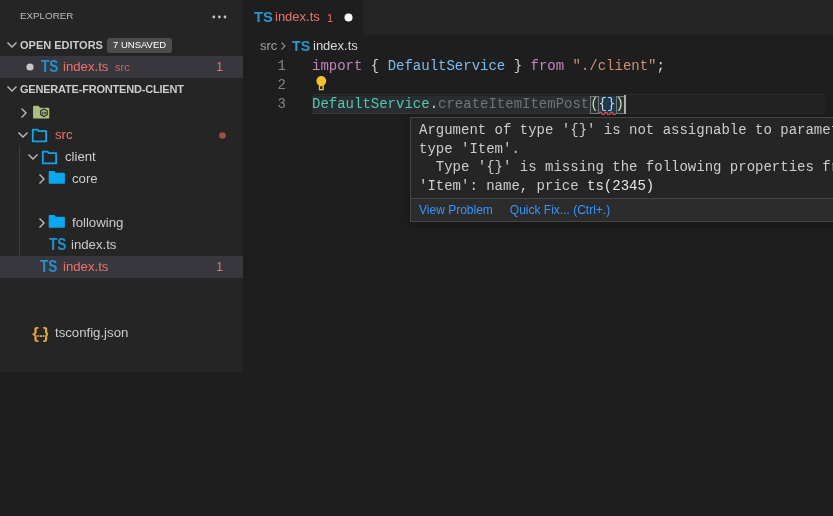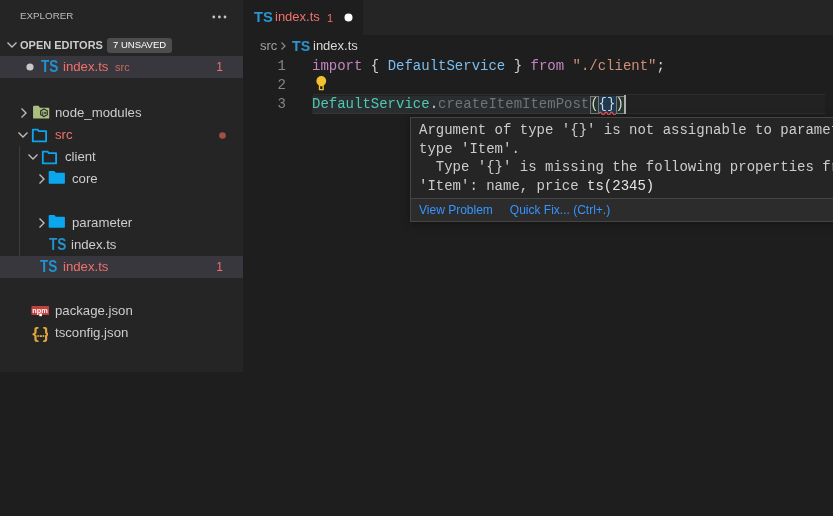--- a/index.html
+++ b/index.html
@@ -50,33 +50,38 @@
   <div class="row rowsel" style="top:56px">
     <svg class="abs" style="left:26px;top:7px" width="8" height="8">
           <circle cx="4" cy="4" r="3.6" fill="#c8c8c8"></circle>
         </svg>
     <span class="lbl" style="left:41px;color:#2191d0;font-weight:bold;font-size:16px;transform:scaleX(0.85);transform-origin:0 50%">TS</span>
     <span class="lbl err" style="left:63px">index.ts</span>
     <span class="lbl" style="left:115px;font-size:11px;color:#c56b62">src</span>
     <span class="badge1">1</span>
   </div>
 
+  <div class="row sect" style="top:78px">
+    <svg class="chev" style="left:4px" viewBox="0 0 16 16">
+          <polyline points="3.5,5.5 8,10 12.5,5.5" fill="none" stroke="#bcbcbc" stroke-width="1.4"></polyline>
+        </svg>
+    <span class="lbl" style="left:20px;letter-spacing:-.2px">GENERATE-FRONTEND-CLIENT</span>
+  </div>
 
   <div class="abs" style="left:19px;top:146px;width:1px;height:132px;background:#3c3c3c"></div>
 
   <div class="row" style="top:102px">
     <svg class="chev" style="left:16px" viewBox="0 0 16 16">
           <polyline points="5.5,3.5 10,8 5.5,12.5" fill="none" stroke="#bcbcbc" stroke-width="1.4"></polyline>
         </svg>
     <svg class="ficon" style="left:32px;top:1.5px;width:18px;height:16px" viewBox="0 0 17 15" preserveAspectRatio="none">
           <path d="M1 2.6 q0-.9.9-.9 h4.3 l1.3 1.7 h8 q.8 0 .8.8 v8.7 q0 .8-.8.8 h-13.6 q-.9 0-.9-.8 z" fill="#a9c080"></path>
           <path d="M11.3 4.6 14.4 6.4 14.4 10 11.3 11.8 8.2 10 8.2 6.4 Z" fill="none" stroke="#2b2b22" stroke-width="1.1"></path>
           <path d="M10.2 7.1 v3.4 M12.4 7.4 v2 m-1.1 -1 h2.2" stroke="#2b2b22" stroke-width=".9" fill="none"></path>
         </svg>
-    <span class="lbl" style="left:55px">node_modules</span>
   </div>
 
   <div class="row" style="top:124px">
     <svg class="chev" style="left:15px" viewBox="0 0 16 16">
           <polyline points="3.5,5.5 8,10 12.5,5.5" fill="none" stroke="#bcbcbc" stroke-width="1.4"></polyline>
         </svg>
     <svg class="ficon" style="left:31px;width:16px;height:16px" viewBox="0 0 16 16">
           <path d="M1.8 2.6 h4.8 l1.3 1.6 h7.2 v10.2 h-13.3 z" fill="none" stroke="#0ba7ee" stroke-width="1.8" stroke-linejoin="round"></path>
         </svg>
     <span class="lbl err" style="left:55px">src</span>
@@ -106,43 +111,35 @@
   </div>
 
 
   <div class="row" style="top:212px">
     <svg class="chev" style="left:34px" viewBox="0 0 16 16">
           <polyline points="5.5,3.5 10,8 5.5,12.5" fill="none" stroke="#bcbcbc" stroke-width="1.4"></polyline>
         </svg>
     <svg class="ficon" style="left:48px;top:2px;width:17px;height:15px" viewBox="0 0 17 15">
           <path d="M0.7 1.9 q0-.8.8-.8 h4.9 l1.4 1.7 h8.3 q.8 0 .8.8 v9.3 q0 .8-.8.8 h-14.6 q-.8 0-.8-.8 z" fill="#0ba7ee"></path>
         </svg>
-    <span class="lbl" style="left:72px">parameter</span>
+    <span class="lbl" style="left:72px">following</span>
   </div>
 
   <div class="row" style="top:234px">
     <span class="lbl" style="left:49px;color:#2191d0;font-weight:bold;font-size:16px;transform:scaleX(0.85);transform-origin:0 50%">TS</span>
     <span class="lbl" style="left:71px">index.ts</span>
   </div>
 
   <div class="row rowsel" style="top:256px">
     <span class="lbl" style="left:40px;color:#2191d0;font-weight:bold;font-size:16px;transform:scaleX(0.85);transform-origin:0 50%">TS</span>
     <span class="lbl err" style="left:63px">index.ts</span>
     <span class="badge1">1</span>
   </div>
 
 
-  <div class="row" style="top:300px">
-    <svg class="ficon" style="left:31px;width:18px;height:16px" viewBox="0 0 18 16">
-          <rect x="0.4" y="3" width="17.8" height="9" rx="1" fill="#c4403e"></rect>
-          <text x="9" y="10.4" font-size="7" font-weight="bold" fill="#ffffff" text-anchor="middle" font-family="Liberation Sans" textLength="15.5" lengthAdjust="spacingAndGlyphs">npm</text>
-          <rect x="8.3" y="10.6" width="2.6" height="2.6" fill="#ffffff"></rect>
-        </svg>
-    <span class="lbl" style="left:55px">package.json</span>
-  </div>
 
   <div class="row" style="top:322px">
     <svg class="ficon" style="left:31px;width:17px;height:17px" viewBox="0 0 17 17">
           <text x="1.2" y="13.8" font-size="17" font-weight="bold" fill="#e2a43c" font-family="Liberation Sans">{</text>
           <text x="11.8" y="13.8" font-size="17" font-weight="bold" fill="#e2a43c" font-family="Liberation Sans">}</text>
           <circle cx="7.2" cy="11" r=".95" fill="#e2a43c"></circle>
           <rect x="8.7" y="10.2" width="2.5" height="1.8" fill="#e2a43c"></rect>
           <circle cx="12.6" cy="11" r=".95" fill="#e2a43c"></circle>
         </svg>
     <span class="lbl" style="left:55px">tsconfig.json</span>

